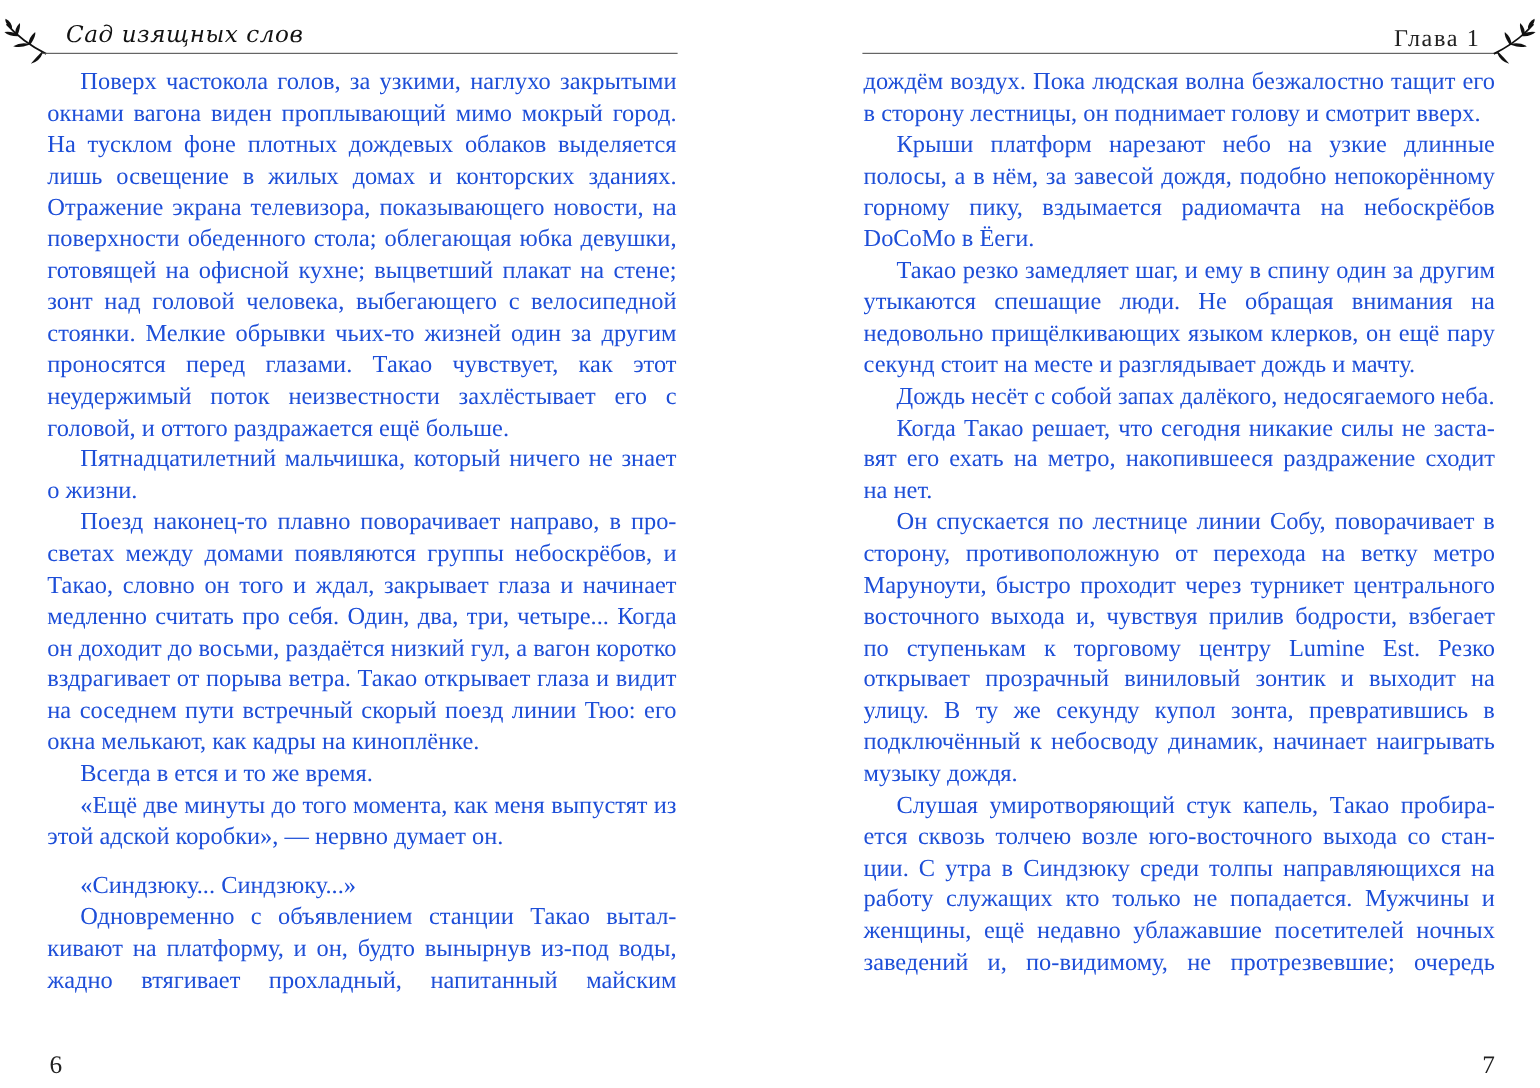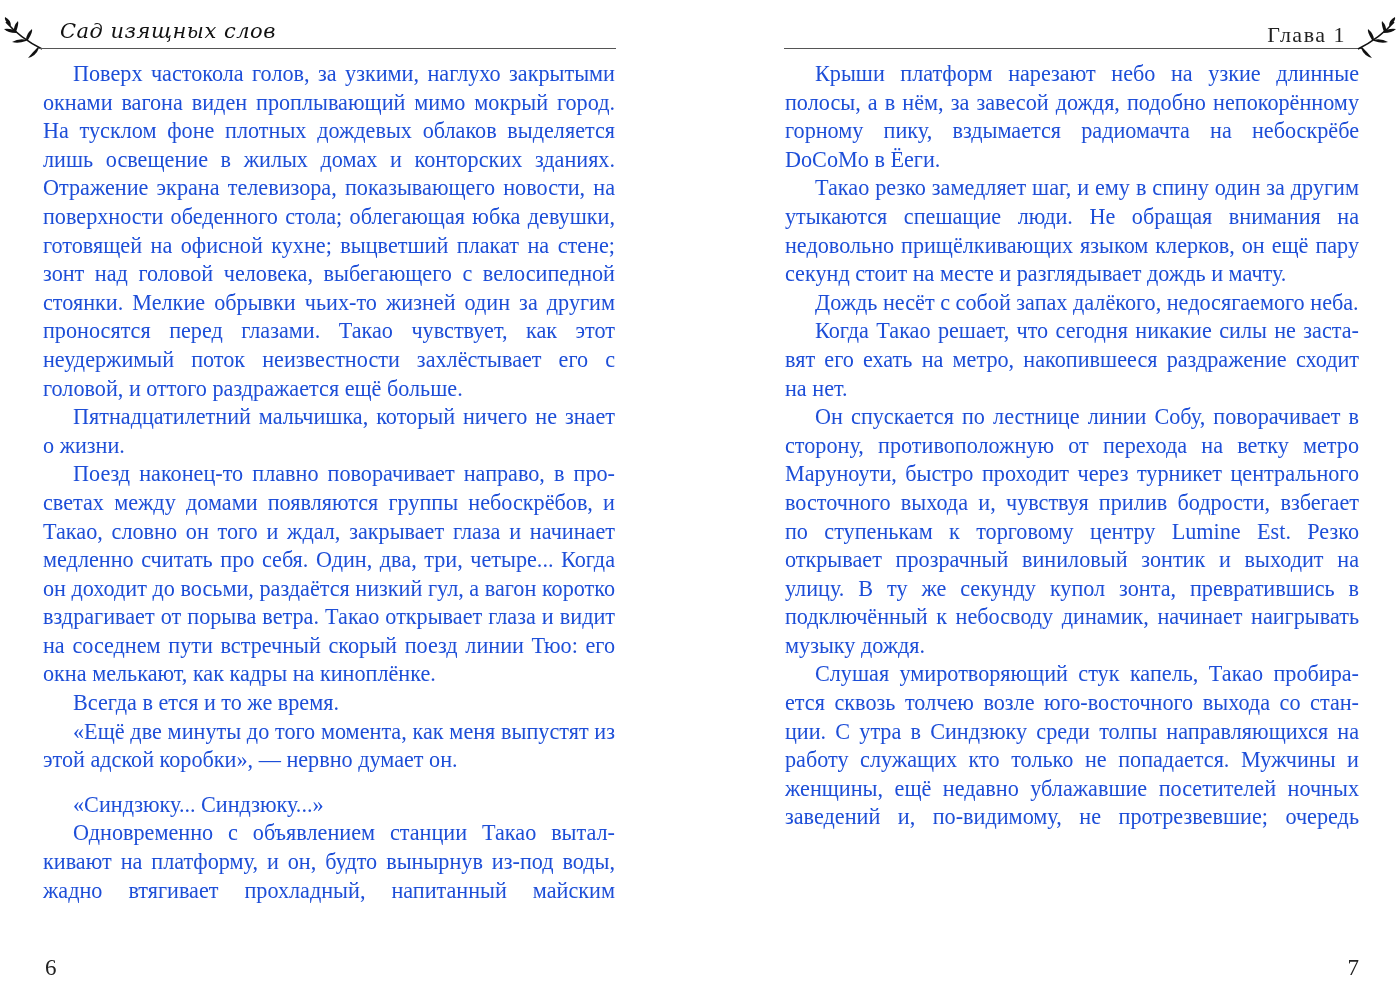--- a/index.html
+++ b/index.html
@@ -89,21 +89,22 @@
       <path d="M7 9 Q2 4 3 1 Q9 4 9 10 Z" fill="#111"></path>
       <path d="M14 16 Q17 8 16 5 Q11 10 12 16 Z" fill="#111"></path>
       <path d="M14 17 Q6 17 2 13 Q10 12 15 16 Z" fill="#111"></path>
       <path d="M26 24 Q31 16 30 13 Q24 18 24 24 Z" fill="#111"></path>
       <path d="M24 25 Q16 28 10 26 Q17 22 25 24 Z" fill="#111"></path>
       <path d="M36 31 Q30 37 26 42 Q34 40 37 32 Z" fill="#111"></path>
     </svg>
   </div>
 
   <div class="text-block">
-    <p>Крыши платформ нарезают небо на узкие длинные полосы, а в нём, за завесой дождя, подобно непокорённо­му горному пику, вздымается радиомачта на небоскрёбе DoCoMo в Ёеги.</p>
+    <p class="noindent">дождём воздух. Пока людская волна безжалостно тащит его в сторону лестницы, он поднимает голову и смотрит вверх.</p>
+    <p>Крыши платформ нарезают небо на узкие длинные полосы, а в нём, за завесой дождя, подобно непокорённо­му горному пику, вздымается радиомачта на небоскрёбов DoCoMo в Ёеги.</p>
     <p>Такао резко замедляет шаг, и ему в спину один за дру­гим утыкаются спешащие люди. Не обращая внимания на недовольно прищёлкивающих языком клерков, он ещё пару секунд стоит на месте и разглядывает дождь и мачту.</p>
     <p>Дождь несёт с собой запах далёкого, недосягаемого неба.</p>
     <p>Когда Такао решает, что сегодня никакие силы не заста­вят его ехать на метро, накопившееся раздражение сходит на нет.</p>
     <p>Он спускается по лестнице линии Собу, поворачивает в сторону, противоположную от перехода на ветку метро Маруноути, быстро проходит через турникет централь­ного восточного выхода и, чувствуя прилив бодрости, взбегает по ступенькам к торговому центру Lumine Est. Резко открывает прозрачный виниловый зонтик и выхо­дит на улицу. В ту же секунду купол зонта, превратившись в подключённый к небосводу динамик, начинает наигры­вать музыку дождя.</p>
     <p class="last-line-justified">Слушая умиротворяющий стук капель, Такао пробира­ется сквозь толчею возле юго-восточного выхода со стан­ции. С утра в Синдзюку среди толпы направляющихся на работу служащих кто только не попадается. Мужчины и женщины, ещё недавно ублажавшие посетителей ноч­ных заведений и, по-видимому, не протрезвевшие; очередь</p>
   </div>
 
   <div class="folio">7</div>
 </div>
 

